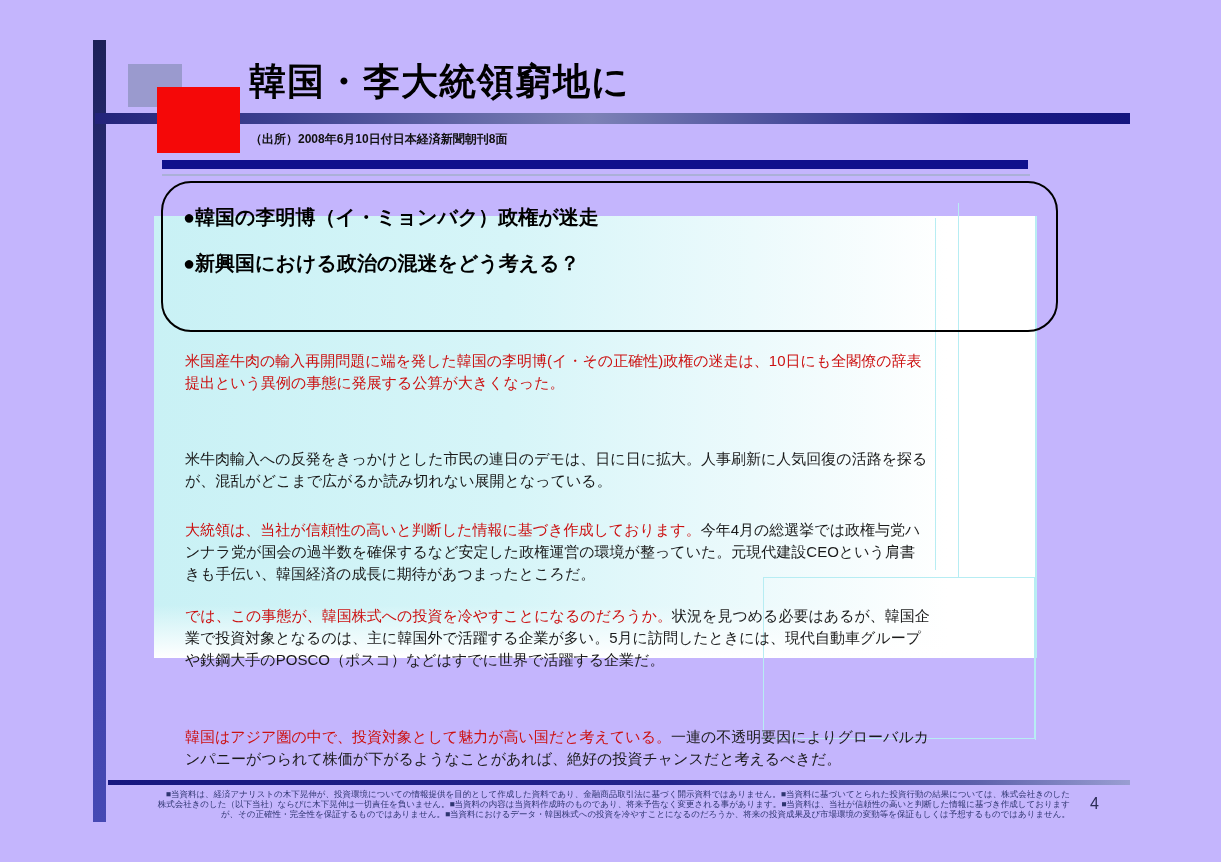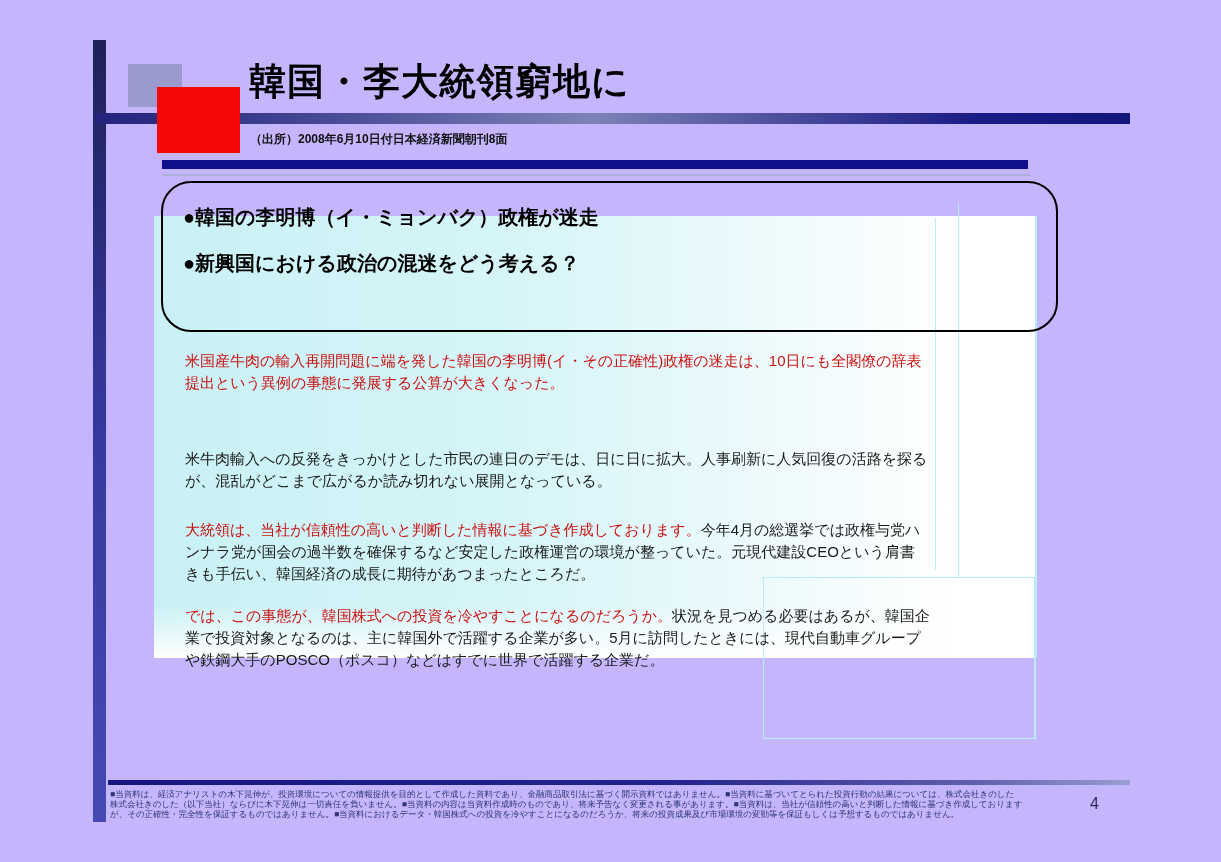--- a/index.html
+++ b/index.html
@@ -37,21 +37,21 @@
     border:2px solid #000;border-radius:30px;background:transparent;}
   .bullets{position:absolute;left:183px;top:194px;}
   .bullet{font-size:20px;font-weight:bold;color:#000;line-height:46px;white-space:nowrap;}
   
   .para{position:absolute;left:185px;width:745px;font-size:15px;line-height:22px;color:#1a1a1a;}
   .para .red-seg{color:#cc1111;}
   .p1{top:350px;}.p2{top:448px;}.p3{top:519px;}.p4{top:605px;}.p5{top:726px;}
   
   .footer-bar{position:absolute;left:108px;top:780px;width:1022px;height:5px;
     background:linear-gradient(to right,#17177f 0%,#23238c 55%,#5d61ab 85%,#9a9ed2 100%);}
-  .disclaimer{position:absolute;left:110px;top:789px;width:960px;font-size:8.5px;line-height:10px;color:#2e3570;}
+  .disclaimer{position:absolute;left:110px;top:789px;width:960px;font-size:8.5px;line-height:10px;color:#2e3570;text-align:right;}
   .disclaimer .dline{white-space:nowrap;overflow:hidden;}
   .page-number{position:absolute;left:1090px;top:795px;font-size:16px;color:#2c2c55;}
 </style>
 </head>
 <body>
 
 <div class="slide">
 
   <div class="left-bar"></div>
   <div class="header-bar"></div>
@@ -76,20 +76,21 @@
   </div>
 
   <div class="para p1"><span class="red-seg">米国産牛肉の輸入再開問題に端を発した韓国の李明博(イ・その正確性)政権の迷走は、10日にも全閣僚の辞表提出という異例の事態に発展する公算が大きくなった。</span><span class="blk-seg"></span></div>
 
   <div class="para p2"><span class="red-seg"></span><span class="blk-seg">米牛肉輸入への反発をきっかけとした市民の連日のデモは、日に日に拡大。人事刷新に人気回復の活路を探るが、混乱がどこまで広がるか読み切れない展開となっている。</span></div>
 
   <div class="para p3"><span class="red-seg">大統領は、当社が信頼性の高いと判断した情報に基づき作成しております。</span><span class="blk-seg">今年4月の総選挙では政権与党ハンナラ党が国会の過半数を確保するなど安定した政権運営の環境が整っていた。元現代建設CEOという肩書きも手伝い、韓国経済の成長に期待があつまったところだ。</span></div>
 
   <div class="para p4"><span class="red-seg">では、この事態が、韓国株式への投資を冷やすことになるのだろうか。</span><span class="blk-seg">状況を見つめる必要はあるが、韓国企業で投資対象となるのは、主に韓国外で活躍する企業が多い。5月に訪問したときには、現代自動車グループや鉄鋼大手のPOSCO（ポスコ）などはすでに世界で活躍する企業だ。</span></div>
 
+  <div class="para p5"><span class="red-seg">韓国はアジア圏の中で、投資対象として魅力が高い国だと考えている。</span><span class="blk-seg">一連の不透明要因によりグローバルカンパニーがつられて株価が下がるようなことがあれば、絶好の投資チャンスだと考えるべきだ。</span></div>
 
   <div class="footer-bar"></div>
   <div class="disclaimer">
     <div class="dline">■当資料は、経済アナリストの木下晃伸が、投資環境についての情報提供を目的として作成した資料であり、金融商品取引法に基づく開示資料ではありません。■当資料に基づいてとられた投資行動の結果については、株式会社きのした</div>
     <div class="dline">株式会社きのした（以下当社）ならびに木下晃伸は一切責任を負いません。■当資料の内容は当資料作成時のものであり、将来予告なく変更される事があります。■当資料は、当社が信頼性の高いと判断した情報に基づき作成しております</div>
     <div class="dline">が、その正確性・完全性を保証するものではありません。■当資料におけるデータ・韓国株式への投資を冷やすことになるのだろうか、将来の投資成果及び市場環境の変動等を保証もしくは予想するものではありません。</div>
   </div>
   <div class="page-number">4</div>
 
 </div>

